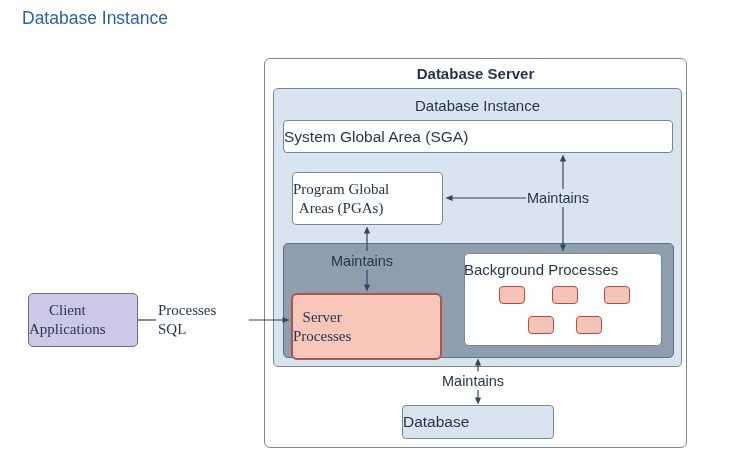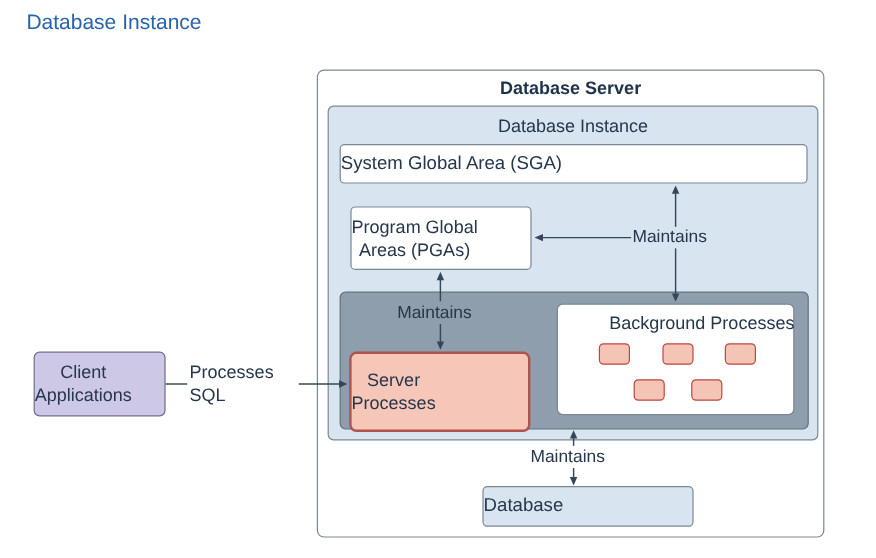--- a/index.html
+++ b/index.html
@@ -2,21 +2,21 @@
 <html><head>
 <meta charset="utf-8">
 <style>
   html,body{margin:0;padding:0;}
   body{
     width:730px;height:465px;position:relative;background:#ffffff;
     font-family:"Liberation Sans", sans-serif;color:#25374b;overflow:hidden;
   }
   .abs{position:absolute;box-sizing:border-box;}
   .center{display:flex;align-items:center;text-align:center;}
-  .preline{white-space:pre-line;}
+  .preline{white-space:pre-line;font-family:Liberation Serif, serif;}
 
   #page-title{left:22px;top:8px;font-size:17.5px;color:#2763ae;}
 
   
   #db-server{left:264px;top:58px;width:423px;height:390px;background:#ffffff;
     border:1.5px solid #7b8894;border-radius:6px;}
   #db-server-title{left:264px;top:65px;width:423px;font-size:15px;font-weight:bold;
     color:#1d3349;text-align:center;}
 
   
@@ -36,28 +36,28 @@
   #process-area{left:283px;top:243px;width:391px;height:115px;background:#8f9eac;
     border:1.5px solid #60727f;border-radius:5px;}
 
   
   #server-processes{left:291px;top:293px;width:151px;height:67px;background:#f6c6b9;
     border:2px solid #ad544d;border-radius:6px;font-size:15px;line-height:19px;}
 
   
   #bg-processes{left:464px;top:253px;width:198px;height:93px;background:#ffffff;
     border:1px solid #7b8894;border-radius:5px;}
-  #bg-processes-title{left:464px;top:261px;width:198px;font-size:15px;text-align:right;}
+  #bg-processes-title{left:464px;top:261px;width:198px;font-size:15px;text-align:left;}
   .bp-block{position:absolute;width:26px;height:18px;background:#f4c4b7;
     border:1.5px solid #c0463c;border-radius:4px;box-sizing:border-box;}
   #bp1{left:499px;top:286px;} #bp2{left:552px;top:286px;} #bp3{left:604px;top:286px;}
   #bp4{left:528px;top:316px;} #bp5{left:576px;top:316px;}
 
   
-  #database-box{left:402px;top:405px;width:176px;height:34px;background:#d9e4f1;
+  #database-box{left:402px;top:405px;width:152px;height:34px;background:#d9e4f1;
     border:1px solid #7b8894;border-radius:4px;font-size:15.5px;}
 
   
   #client-apps{left:28px;top:293px;width:110px;height:54px;background:#cec8e7;
     border:1.5px solid #6f6b94;border-radius:5px;font-size:15px;line-height:19px;}
 
   
   .conn-label{font-size:14.5px;text-align:left;color:#25374b;}
   #lbl-maintains-sga{left:527px;top:190px;width:72px;}
   #lbl-maintains-pga{left:331px;top:253px;width:72px;}

